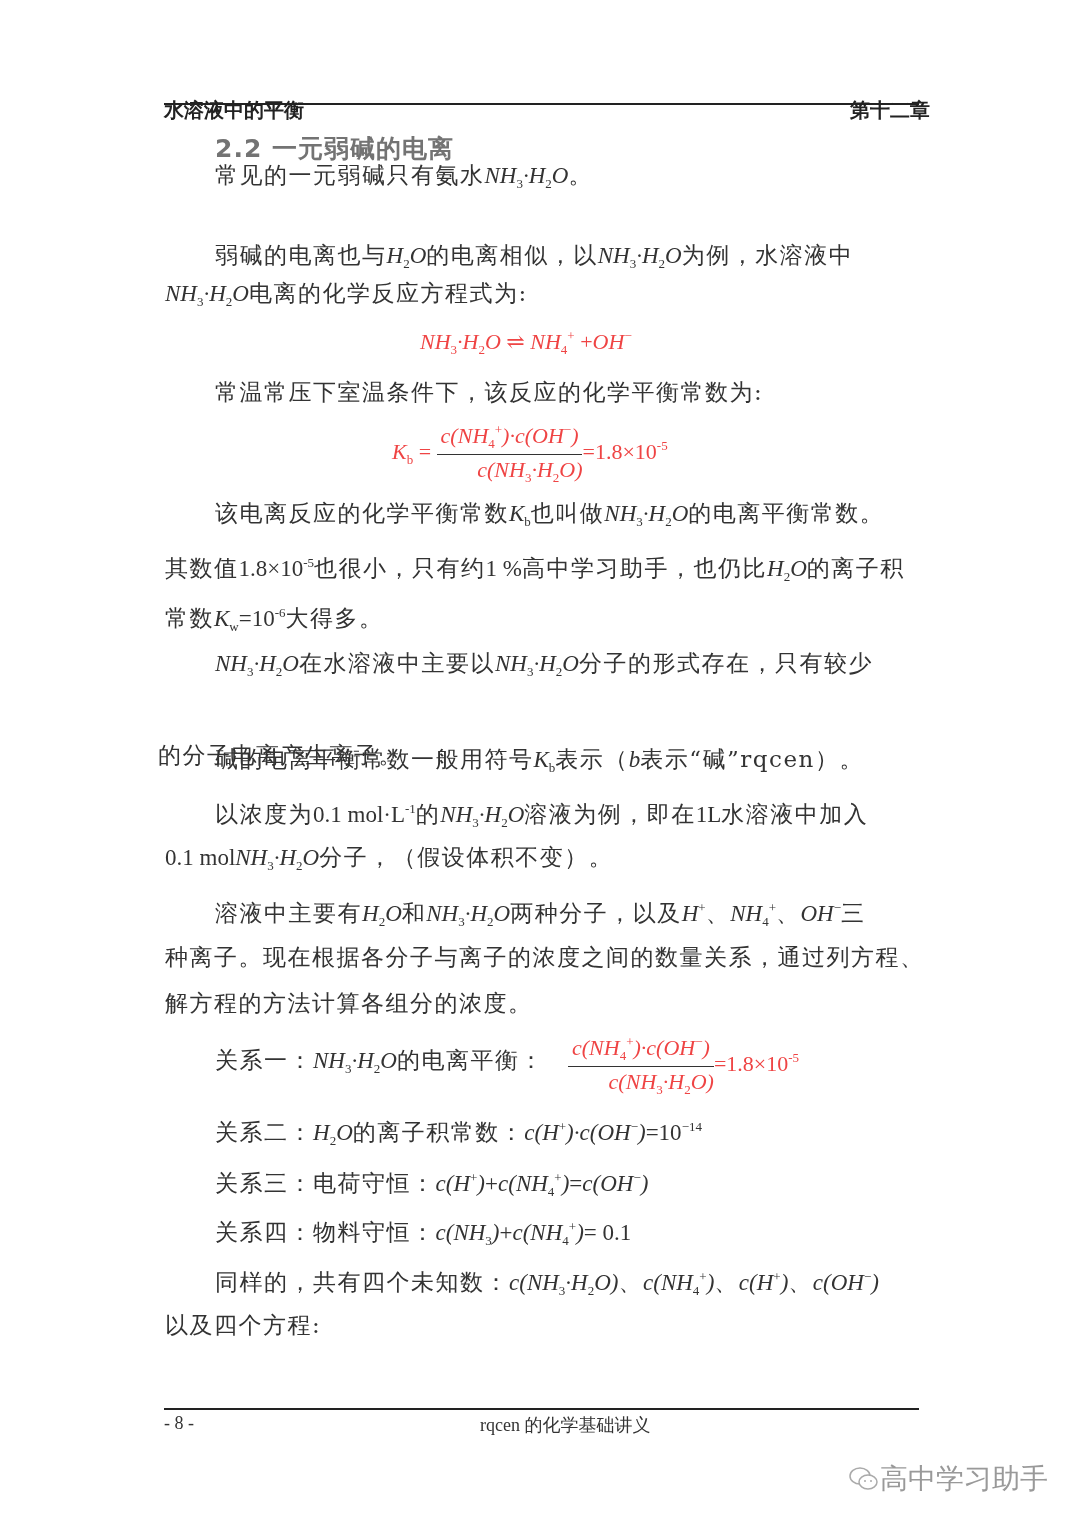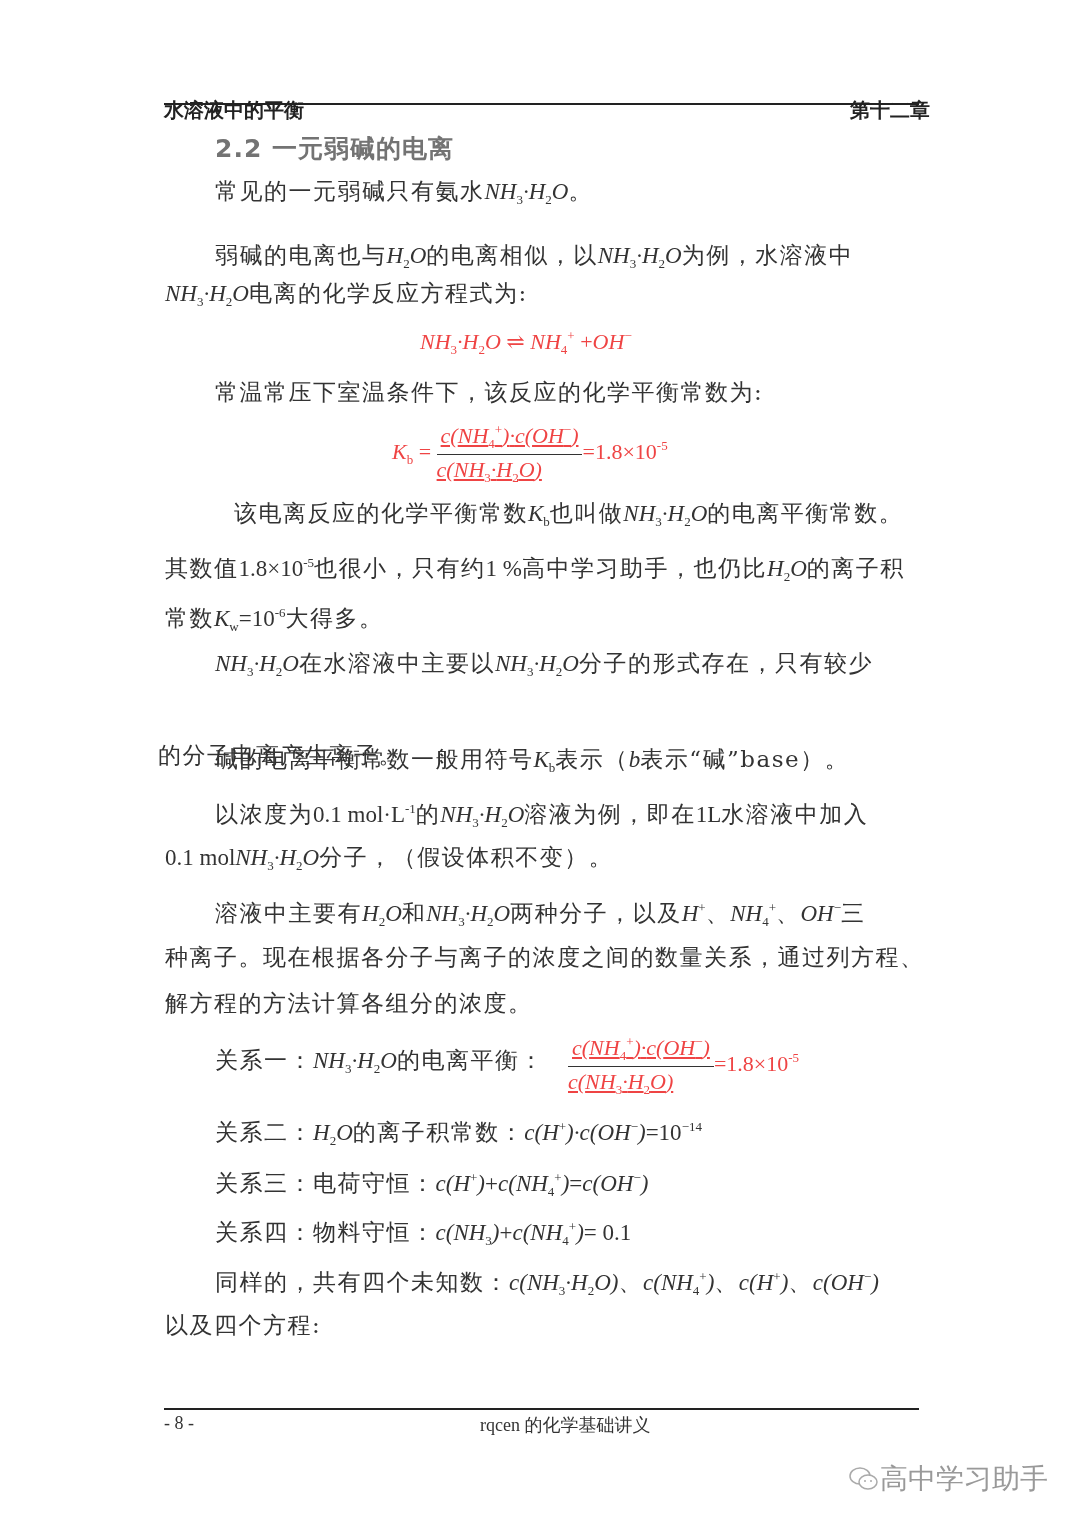--- a/index.html
+++ b/index.html
@@ -6,39 +6,39 @@
   body { width:1080px; height:1527px; position:relative; overflow:hidden;
          font-family:"DejaVu Serif","Liberation Serif",serif; color:#222; }
   .abs { position:absolute; }
   .hdr { top:78px; font-size:20px; font-weight:bold; font-family:"DejaVu Sans","Liberation Sans",sans-serif; color:#222;margin-top:19px; }
   .rule { left:164px; width:755px; height:2px; background:#222; }
   .line { position:absolute; font-size:23px; letter-spacing:1.5px; white-space:nowrap; line-height:30px; color:#333; }
   .m { font-family:"Liberation Serif","DejaVu Serif",serif; font-style:italic; letter-spacing:0; }
   .r { font-family:"Liberation Serif","DejaVu Serif",serif; letter-spacing:0; }
   sub, sup { font-size:13px; font-style:normal; }
   sub { vertical-align:-5px; } sup { vertical-align:9px; }
-  .frac { display:inline-flex; flex-direction:column; align-items:flex-start; vertical-align:middle;text-decoration:underline; }
+  .frac { display:inline-flex; flex-direction:column; align-items:flex-end; vertical-align:middle; }
   .frac .num { border-bottom:1.5px solid #333; padding:0 4px 2px; }
   .frac .den { padding-top:2px; }
   .eq { font-family:"Liberation Serif","DejaVu Serif",serif; font-size:22px; color:#ef4444; white-space:nowrap; }
   .title { font-weight:bold; font-size:25px; font-family:"DejaVu Sans","Liberation Sans",sans-serif; color:#737373; letter-spacing:1px; }
   .footer { top:1413px; font-size:18px; font-family:"Liberation Serif","DejaVu Serif",serif; color:#333; }
   .wm { left:848px; top:1460px; font-size:28px; color:#999; font-family:"DejaVu Sans","Liberation Sans",sans-serif; display:flex; align-items:center; }
   .wm-icon { width:32px; height:28px; }
 </style>
 </head>
 <body>
 
 <div class="abs hdr" style="left:164px;">水溶液中的平衡</div>
 <div class="abs hdr" style="left:850px;">第十二章</div>
 <div class="abs rule" style="top:103px;"></div>
 
 <div class="abs title" style="left:215px; top:132px;">2.2 一元弱碱的电离</div>
 
-<div class="line" style="left:215px; top:176px;">
+<div class="line" style="left:215px; top:160px;">
   <span>常见的一元弱碱只有氨水</span><span class="m"><span>NH</span><sub>3</sub><span>·</span><span>H</span><sub>2</sub><span>O</span></span><span>。</span>
 </div>
 
 <div class="line" style="left:215px; top:240px;">
   <span>弱碱的电离也与</span><span class="m"><span>H</span><sub>2</sub><span>O</span></span><span>的电离相似，以</span><span class="m"><span>NH</span><sub>3</sub><span>·</span><span>H</span><sub>2</sub><span>O</span></span><span>为例，水溶液中</span>
 </div>
 <div class="line" style="left:165px; top:278px;">
   <span class="m"><span>NH</span><sub>3</sub><span>·</span><span>H</span><sub>2</sub><span>O</span></span><span>电离的化学反应方程式为:</span>
 </div>
 
@@ -55,39 +55,39 @@
 
 <div class="abs eq" style="left:392px; top:422px;">
   <span class="m"><span>K</span><sub>b</sub></span>
   <span>=</span>
   <span class="frac">
     <span class="num m"><span>c(</span><span>NH</span><sub>4</sub><sup>+</sup><span>)</span><span>·</span><span>c(</span><span>OH</span><sup>−</sup><span>)</span></span>
     <span class="den m"><span>c(</span><span>NH</span><sub>3</sub><span>·</span><span>H</span><sub>2</sub><span>O</span><span>)</span></span>
   </span><span>=1.8×10</span><sup>-5</sup>
 </div>
 
-<div class="line" style="left:215px; top:498px;margin-left:19px;">
+<div class="line" style="left:215px; top:498px;">
   <span>该电离反应的化学平衡常数</span><span class="m"><span>K</span><sub>b</sub></span><span>也叫做</span><span class="m"><span>NH</span><sub>3</sub><span>·</span><span>H</span><sub>2</sub><span>O</span></span><span>的电离平衡常数。</span>
 </div>
 <div class="line" style="left:165px; top:548px;">
   <span>其数值</span><span class="r">1.8×10</span><sup class="r">-5</sup><span>也很小，只有约</span><span class="r">1 %</span><span>高中学习助手，也仍比</span><span class="m"><span>H</span><sub>2</sub><span>O</span></span><span>的离子积</span>
 </div>
 <div class="line" style="left:165px; top:598px;">
   <span>常数</span><span class="m"><span>K</span><sub>w</sub></span><span class="r">=10</span><sup class="r">-6</sup><span>大得多。</span>
 </div>
 
 <div class="line" style="left:215px; top:648px;">
   <span class="m"><span>NH</span><sub>3</sub><span>·</span><span>H</span><sub>2</sub><span>O</span></span><span>在水溶液中主要以</span><span class="m"><span>NH</span><sub>3</sub><span>·</span><span>H</span><sub>2</sub><span>O</span></span><span>分子的形式存在，只有较少</span>
 </div>
 <div class="line" style="left:158px; top:698px;margin-top:42px;">
   <span>的分子电离产生离子。</span>
 </div>
 
 <div class="line" style="left:215px; top:744px;">
-  <span>碱的电离平衡常数一般用符号</span><span class="m"><span>K</span><sub>b</sub></span><span>表示（</span><span class="m">b</span><span>表示“碱”base）。</span>
+  <span>碱的电离平衡常数一般用符号</span><span class="m"><span>K</span><sub>b</sub></span><span>表示（</span><span class="m">b</span><span>表示“碱”rqcen）。</span>
 </div>
 
 <div class="line" style="left:215px; top:794px;">
   <span>以浓度为</span><span class="r">0.1 mol·L</span><sup class="r">-1</sup><span>的</span><span class="m"><span>NH</span><sub>3</sub><span>·</span><span>H</span><sub>2</sub><span>O</span></span><span>溶液为例，即在</span><span class="r">1L</span><span>水溶液中加入</span>
 </div>
 <div class="line" style="left:165px; top:842px;">
   <span class="r">0.1 mol</span><span class="m"><span>NH</span><sub>3</sub><span>·</span><span>H</span><sub>2</sub><span>O</span></span><span>分子，（假设体积不变）。</span>
 </div>
 
 <div class="line" style="left:215px; top:893px;">

